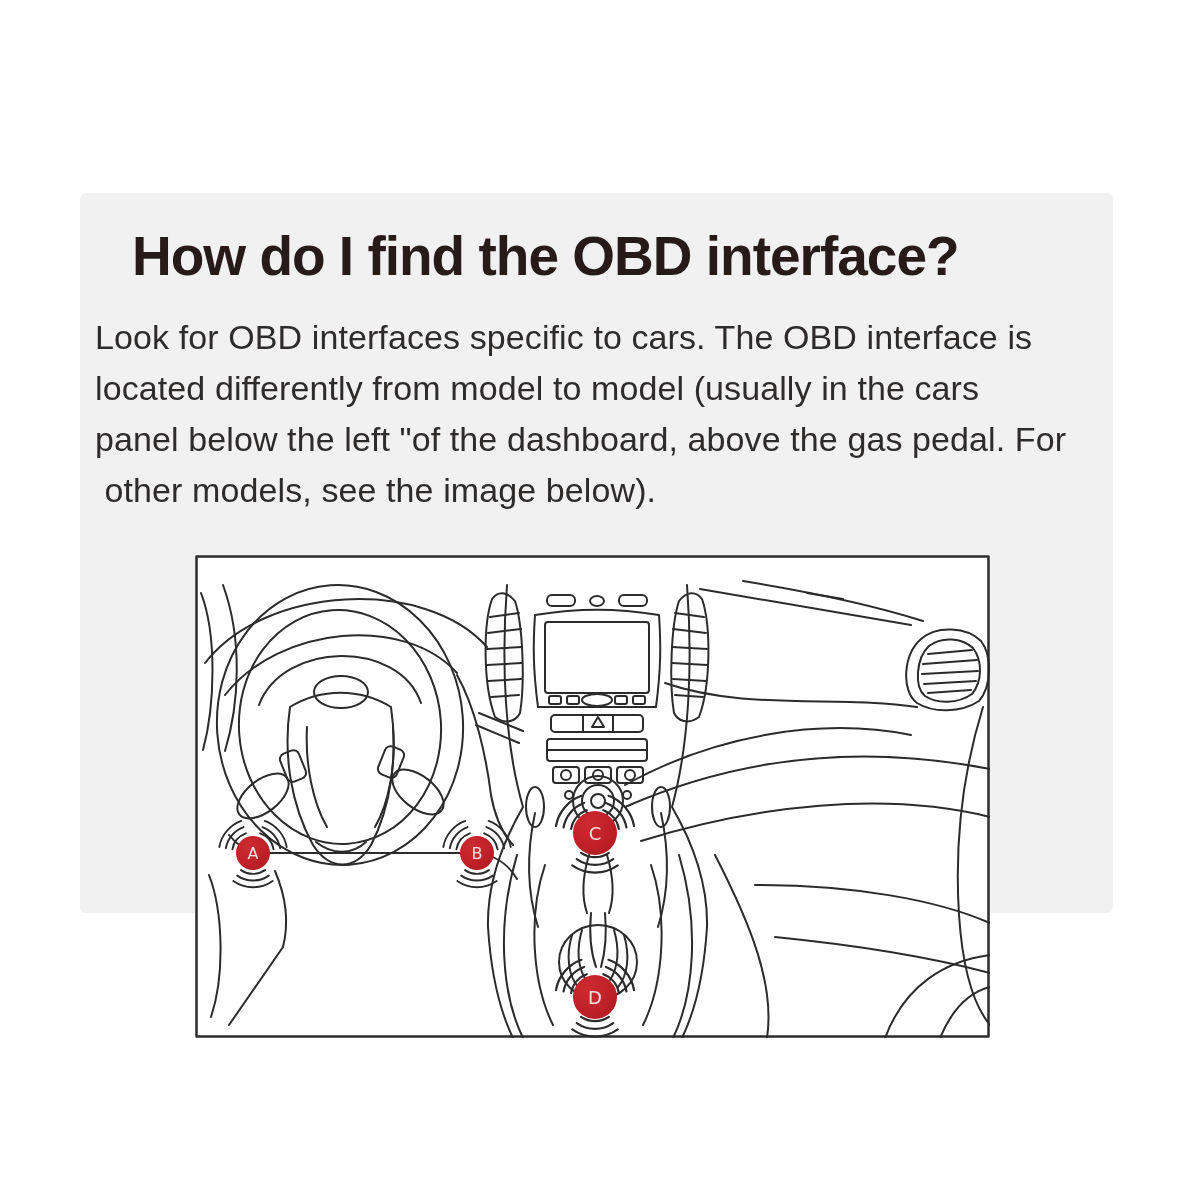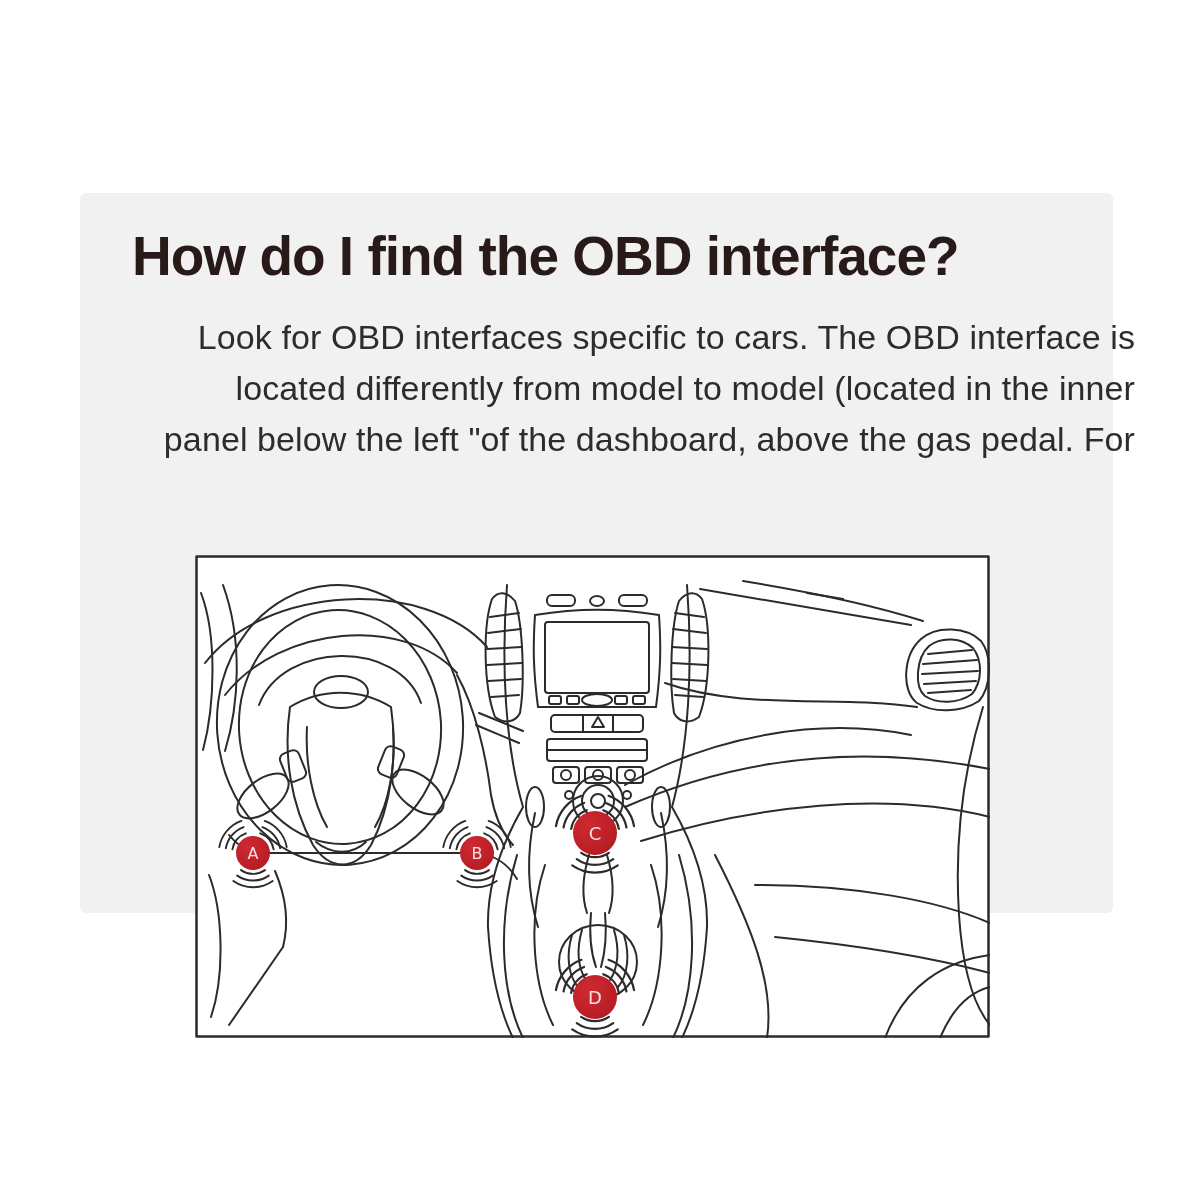--- a/index.html
+++ b/index.html
@@ -30,21 +30,21 @@
     white-space:nowrap;
   }
   .paragraph{
     position:absolute;
     left:95px;top:312px;width:1040px;
     font-size:34px;
     line-height:51px;
     color:#2e2b2b;
     letter-spacing:0.1px;
   }
-  .paragraph .pline{white-space:pre-wrap;text-align:right;}
+  .paragraph .pline{white-space:pre-wrap;}
   .diagram{
     position:absolute;
     left:195px;top:555px;width:795px;height:483px;
     background:#ffffff;
   }
   .diagram svg{position:absolute;left:0;top:0;}
   .art path,.art rect,.art ellipse,.art circle{
     fill:none;stroke:#2b2b2b;stroke-width:2;
     stroke-linecap:round;stroke-linejoin:round;
   }
@@ -66,22 +66,23 @@
 <body>
 
 <div class="stage">
 
   <div class="gray-panel"></div>
 
   <h1 class="title">How do I find the OBD interface?</h1>
 
   <div class="paragraph">
     <div class="pline">Look for OBD interfaces specific to cars. The OBD interface is</div>
-    <div class="pline">located differently from model to model (located in the inner</div>
+    <div class="pline">located differently from model to model (usually in the cars</div>
     <div class="pline">panel below the left "of the dashboard, above the gas pedal. For</div>
+    <div class="pline"> other models, see the image below).</div>
   </div>
 
   <div class="diagram">
     <svg class="art" width="795" height="483" viewBox="0 0 795 483">
       <defs>
         <g id="sig">
           <path d="M21.7,-3.8 A22,22 0 0 0 7.5,-20.7"></path>
           <path d="M28.6,-5 A29,29 0 0 0 9.9,-27.3"></path>
           <path d="M35.5,-6.3 A36,36 0 0 0 12.3,-33.8"></path>
           <path d="M-7.5,-20.7 A22,22 0 0 0 -21.7,-3.8"></path>

